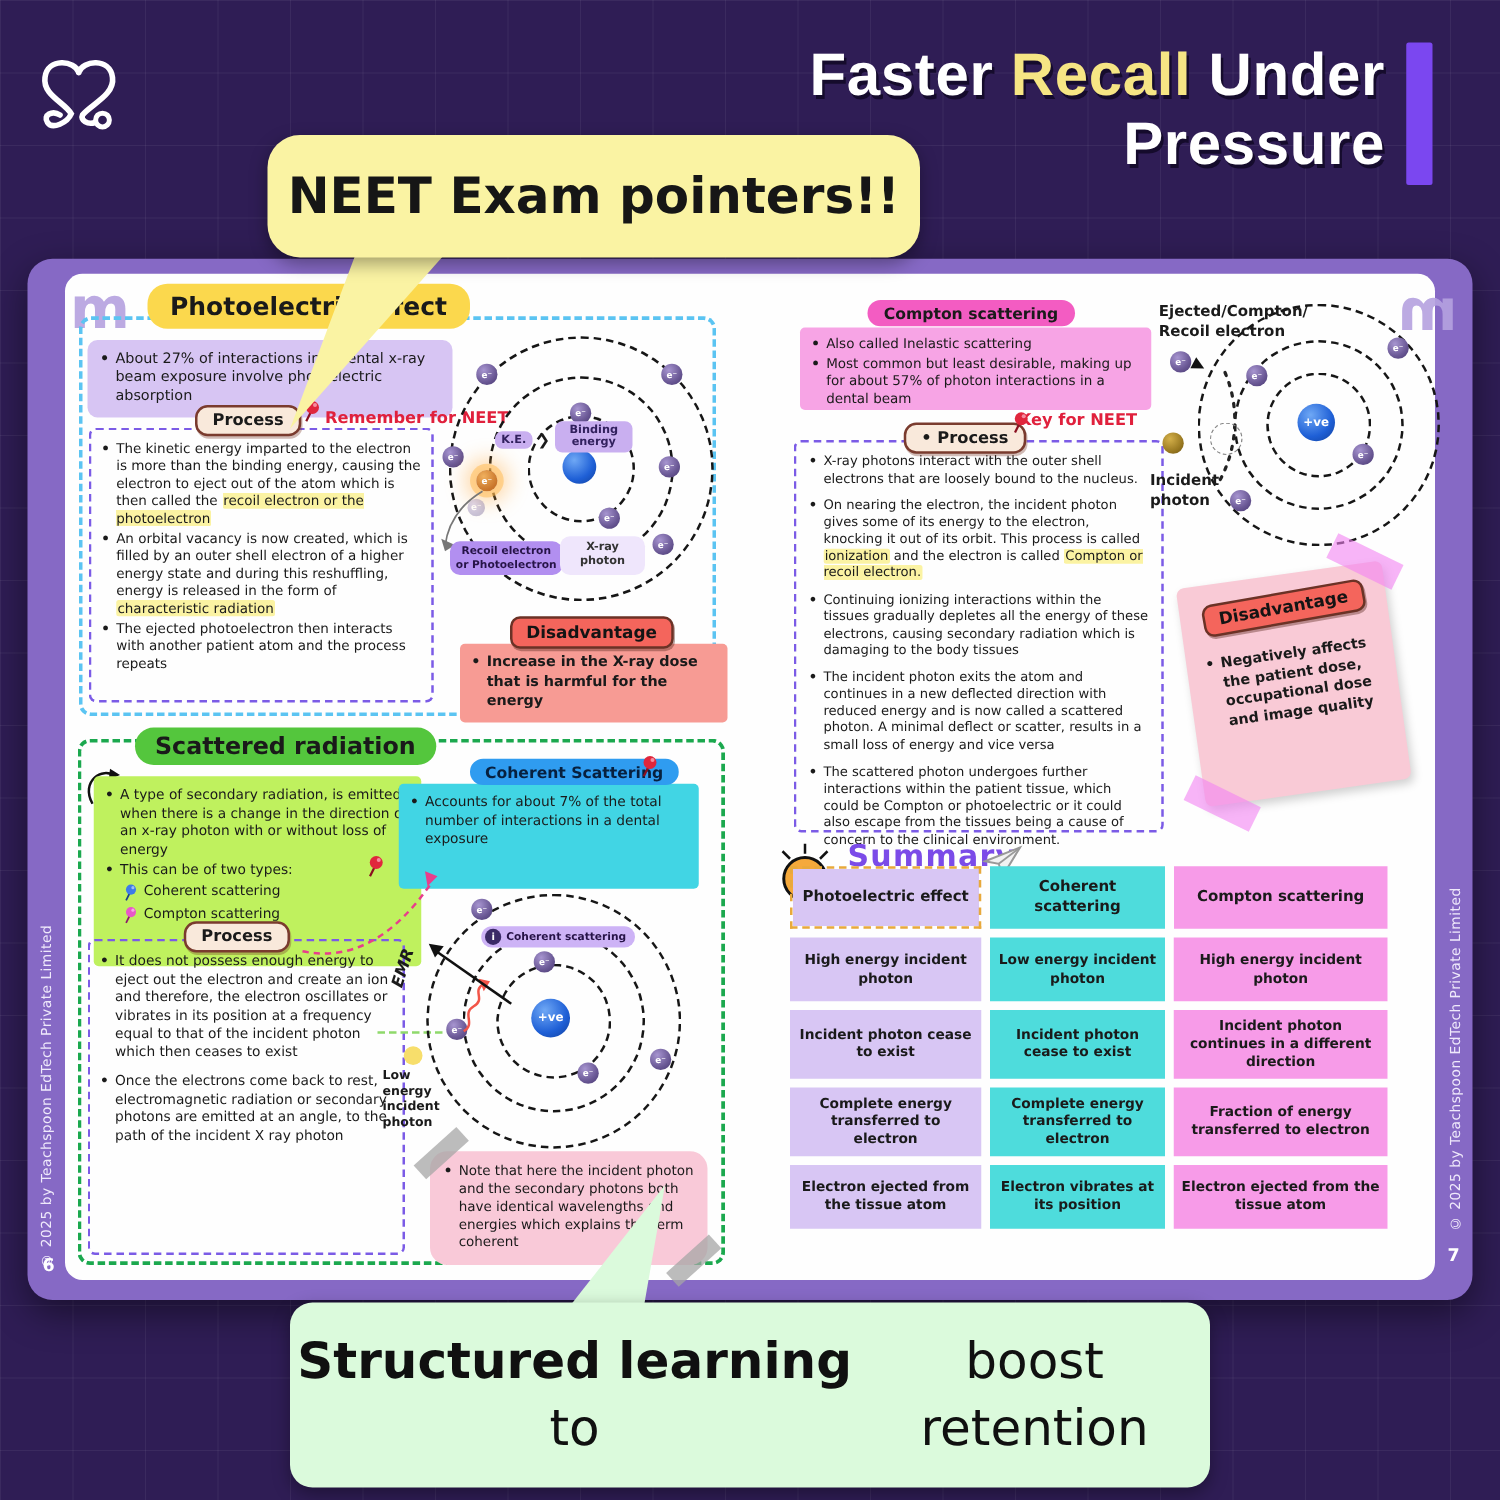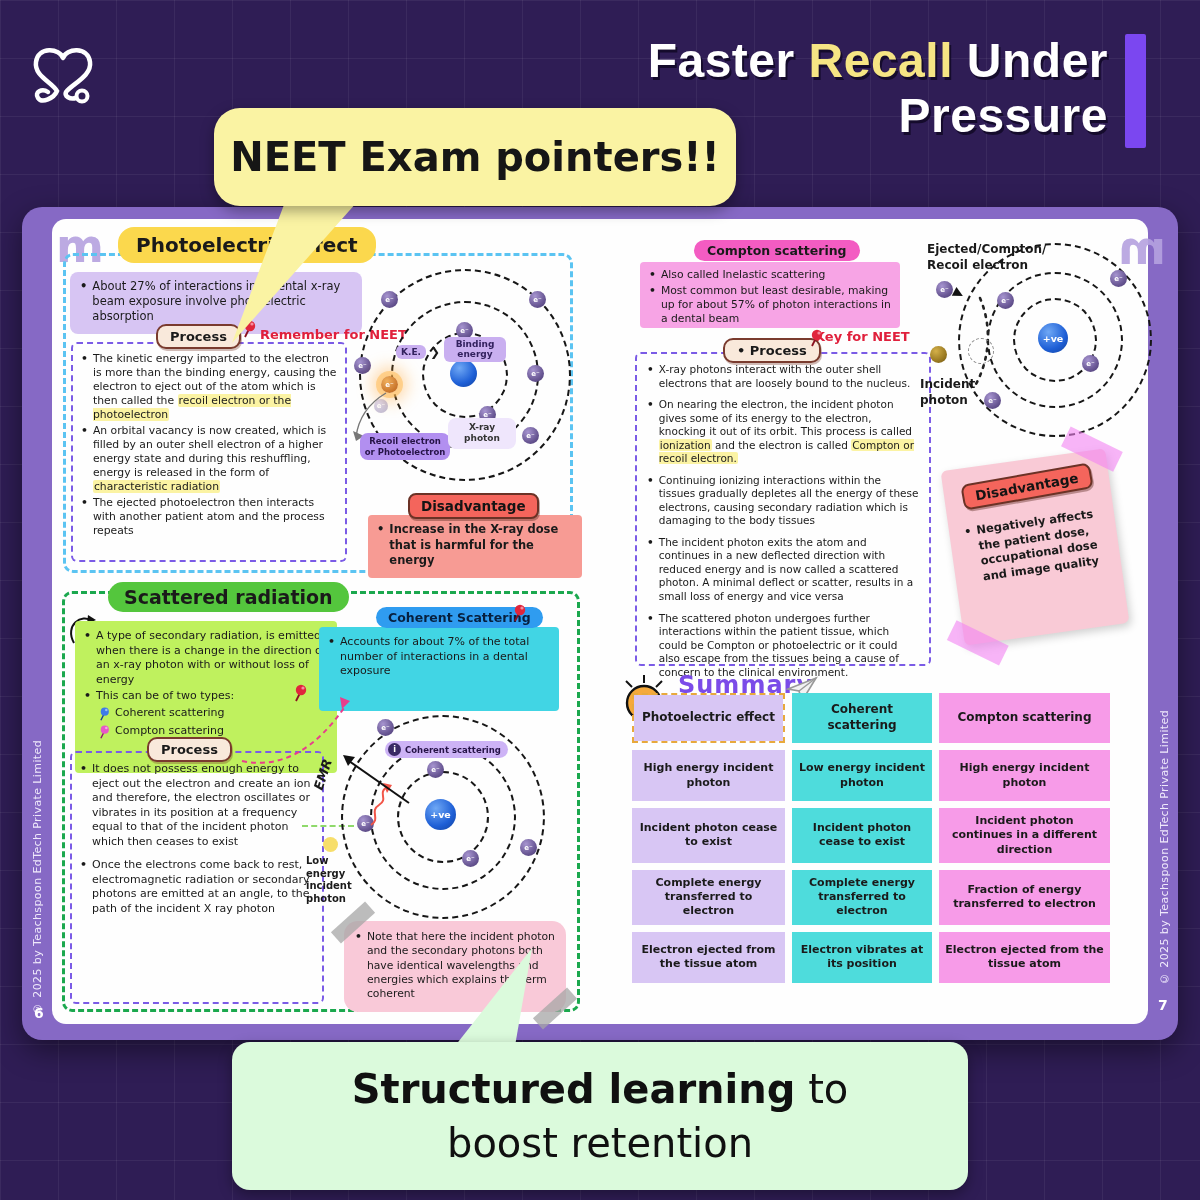--- a/index.html
+++ b/index.html
@@ -21,21 +21,21 @@
   .main-title{right:92px;top:34px;text-align:right;font-family:"Liberation Sans",sans-serif;
     font-size:48px;font-weight:800;line-height:1.14;color:#fff;letter-spacing:.5px;
     text-shadow:2px 3px 0 rgba(16,8,38,.85);}
   .main-title .hl{color:#F6E584;}
   .title-bar{left:1125px;top:34px;width:21px;height:114px;background:#7B47F0;border-radius:2px;}
 
   .bubble{background:#FAF3A3;border-radius:26px;box-shadow:0 5px 14px rgba(0,0,0,.35);
     display:flex;align-items:center;justify-content:center;z-index:41;}
   .bubble-top{left:214px;top:108px;width:522px;height:98px;font-size:40px;font-weight:700;color:#161616;}
   .bubble-bottom{left:232px;top:1042px;width:736px;height:148px;background:#DBFADC;border-radius:18px;
-    font-size:40px;color:#101010;text-align:center;flex-direction:column;line-height:1.35;font-weight:400;}
+    font-size:40px;color:#101010;text-align:center;flex-direction:row;line-height:1.35;font-weight:400;}
   .bubble-bottom b{font-weight:800;}
   .tail{z-index:40;}
 
   
   .poster{left:22px;top:207px;width:1156px;height:833px;background:#8669C5;border-radius:20px;
     box-shadow:0 10px 30px rgba(0,0,0,.45);z-index:1;}
   .content{left:30px;top:12px;width:1096px;height:805px;background:#FEFEFE;border-radius:14px;}
   .side-text{writing-mode:vertical-rl;transform:rotate(180deg);font-size:11px;color:#EFE9FB;
     letter-spacing:.4px;height:280px;text-align:left;}
   .side-left{left:9px;top:528px;}
@@ -119,21 +119,21 @@
   .co-tag .i-circ{width:13px;height:13px;border-radius:50%;background:#3A2A66;color:#fff;
     font-size:8px;font-weight:800;display:flex;align-items:center;justify-content:center;}
   .co-tag .t{font-size:8.5px;font-weight:800;color:#261347;}
   .note1{left:292px;top:702px;width:222px;background:#F9C9D8;border-radius:14px;padding:9px 10px;
     font-size:10.8px;line-height:1.32;box-sizing:border-box;}
   .gdl{left:250px;top:606px;width:52px;border-top:2px dashed #8FD96B;}
 
   
   .cm-pill{left:642px;top:21px;background:#F35CC2;border-radius:12px;font-size:12.5px;font-weight:800;
     padding:3px 13px;z-index:3;}
-  .cm-box{left:588px;top:43px;width:260px;height:66px;background:#F7A4E5;border-radius:4px;
+  .cm-box{left:588px;top:43px;width:281px;height:66px;background:#F7A4E5;border-radius:4px;
     padding:6px 8px;font-size:10.8px;line-height:1.3;box-sizing:border-box;}
   .cm-key{left:763px;top:110px;}
   .cm-process{left:671px;top:119px;}
   .cm-pin{left:755px;top:109px;z-index:4;}
   .cm-dash{left:583px;top:133px;width:296px;height:314px;border:2px dashed #7B5BE6;border-radius:6px;
     padding:9px 9px;font-size:10.5px;line-height:1.29;box-sizing:border-box;}
   .atom3{left:898px;top:19px;width:200px;height:200px;}
   .ej-label{left:841px;top:23px;width:160px;font-size:12px;font-weight:800;line-height:1.3;white-space:pre-line;margin-left:34px;}
   .in-label{left:868px;top:158px;width:70px;font-size:12px;font-weight:800;line-height:1.3;}
   .photon-ball{position:absolute;width:17px;height:17px;border-radius:50%;
@@ -229,21 +229,21 @@
       <div class="electron glow" style="left:29px;top:109px;">e⁻</div>
       <div class="electron ghost" style="left:22px;top:132px;">e⁻</div>
       <svg class="abs" style="left:-6px;top:120px;" width="46" height="60">
           <path d="M40 6 C20 18 12 34 10 50" fill="none" stroke="#777" stroke-width="1.4"></path>
           <path d="M7 44 l3 10 8 -5 z" fill="#777"></path>
         </svg>
       <div class="abs kel" style="left:44px;top:78px;">K.E.</div>
       <div class="abs" style="left:78px;top:78px;font-weight:800;font-size:12px;">❯</div>
       <div class="abs kel" style="left:92px;top:70px;width:52px;">Binding energy</div>
       <div class="abs recoil-box" style="left:8px;top:166px;width:82px;">Recoil electron or Photoelectron</div>
-      <div class="abs xray-box" style="left:96px;top:151px;width:56px;">X-ray photon</div>
+      <div class="abs xray-box" style="left:96px;top:162px;width:56px;">X-ray photon</div>
     </div>
 
     <div class="abs disadv-label pe-disadv-label">Disadvantage</div>
     <div class="abs pe-disadv-box b-list">
         <div class="b-item">
           <span class="b-txt">Increase in the X-ray dose that is harmful for the energy</span>
         </div>
       </div>
 
     <div class="abs dash-box sc-box"></div>

